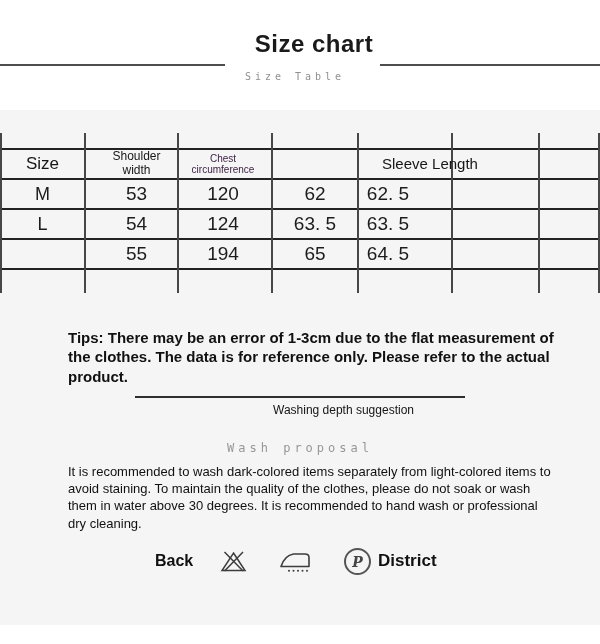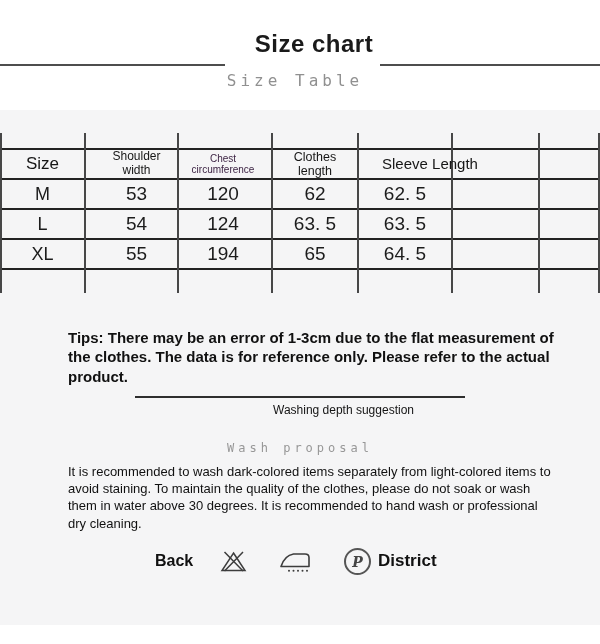--- a/index.html
+++ b/index.html
@@ -7,34 +7,34 @@
   .page { position:relative; width:600px; height:644px; background:#ffffff; overflow:hidden; }
   .band { position:absolute; left:0; top:110px; width:600px; height:515px; background:#f5f5f6; }
 
   
   .title { position:absolute; left:0; top:30px; width:590px; text-align:center;
            font-size:24px; font-weight:bold; color:#1a1a1a; letter-spacing:0.5px;padding-left:38px; }
   .title-line { position:absolute; top:64px; height:2px; background:#4d4d4d; }
   .title-line.left { left:0; width:225px; }
   .title-line.right { left:380px; width:220px; }
   .subtitle { position:absolute; left:0; top:71px; width:590px; text-align:center;
-              font-family:"DejaVu Sans Mono", monospace; font-size:16px; letter-spacing:4px; color:#909090; }
+              font-family:"DejaVu Sans Mono", monospace; font-size:10px; letter-spacing:4px; color:#909090; }
 
   
   .hline { position:absolute; left:0; width:600px; height:2px; background:#222222; }
   .vline { position:absolute; top:133px; height:160px; width:2px; background:#474747; }
 
   
   .tcell { position:absolute; height:30px; display:flex; align-items:center; justify-content:center;
            color:#161616; text-align:center; }
   .c0 { left:0px;   width:85px; }
   .c1 { left:90px;  width:93px; }
   .c2 { left:178px; width:90px; }
   .c3 { left:272px; width:86px; }
-  .c4 { left:358px; width:94px; }
+  .c4 { left:341px; width:94px; }
   .r0 { top:149px; } .r1 { top:179px; } .r2 { top:209px; } .r3 { top:239px; }
   .hdr { font-weight:normal; line-height:1.15; }
   .h-size    { font-size:17px; }
   .h-shoulder{ font-size:12px; padding:0 12px; }
   .h-chest   { font-size:10px; color:#3d2444; padding:0 6px; }
   .h-clothes { font-size:12.5px; padding:0 8px; }
   .h-sleeve  { left:358px; width:144px; font-size:15px; white-space:nowrap; }
   .dcell { font-size:19px; color:#1c1c1c; }
   .dsize { font-size:18px; }
 
@@ -84,36 +84,34 @@
   <div class="vline" style="left:177px"></div>
   <div class="vline" style="left:271px"></div>
   <div class="vline" style="left:357px"></div>
   <div class="vline" style="left:451px"></div>
   <div class="vline" style="left:538px"></div>
   <div class="vline" style="left:598px"></div>
 
   <div class="tcell r0 c0 hdr h-size">Size</div>
   <div class="tcell r0 c1 hdr h-shoulder">Shoulder width</div>
   <div class="tcell r0 c2 hdr h-chest">Chest circumference</div>
-  <div class="tcell r0 c3 hdr h-clothes">Clothes length</div>
   <div class="tcell r0 hdr h-sleeve">Sleeve Length</div>
 
   <div class="tcell r1 c0 dcell dsize">M</div>
   <div class="tcell r1 c1 dcell">53</div>
   <div class="tcell r1 c2 dcell">120</div>
   <div class="tcell r1 c3 dcell">62</div>
   <div class="tcell r1 c4 dcell">62. 5</div>
 
   <div class="tcell r2 c0 dcell dsize">L</div>
   <div class="tcell r2 c1 dcell">54</div>
   <div class="tcell r2 c2 dcell">124</div>
   <div class="tcell r2 c3 dcell">63. 5</div>
   <div class="tcell r2 c4 dcell">63. 5</div>
 
-  <div class="tcell r3 c0 dcell dsize">XL</div>
   <div class="tcell r3 c1 dcell">55</div>
   <div class="tcell r3 c2 dcell">194</div>
   <div class="tcell r3 c3 dcell">65</div>
   <div class="tcell r3 c4 dcell">64. 5</div>
 
   <div class="tips">Tips: There may be an error of 1-3cm due to the flat measurement of the clothes. The data is for reference only. Please refer to the actual product.</div>
 
   <div class="divider"></div>
   <div class="wash-heading">Washing depth suggestion</div>
   <div class="wash-sub">Wash proposal</div>

